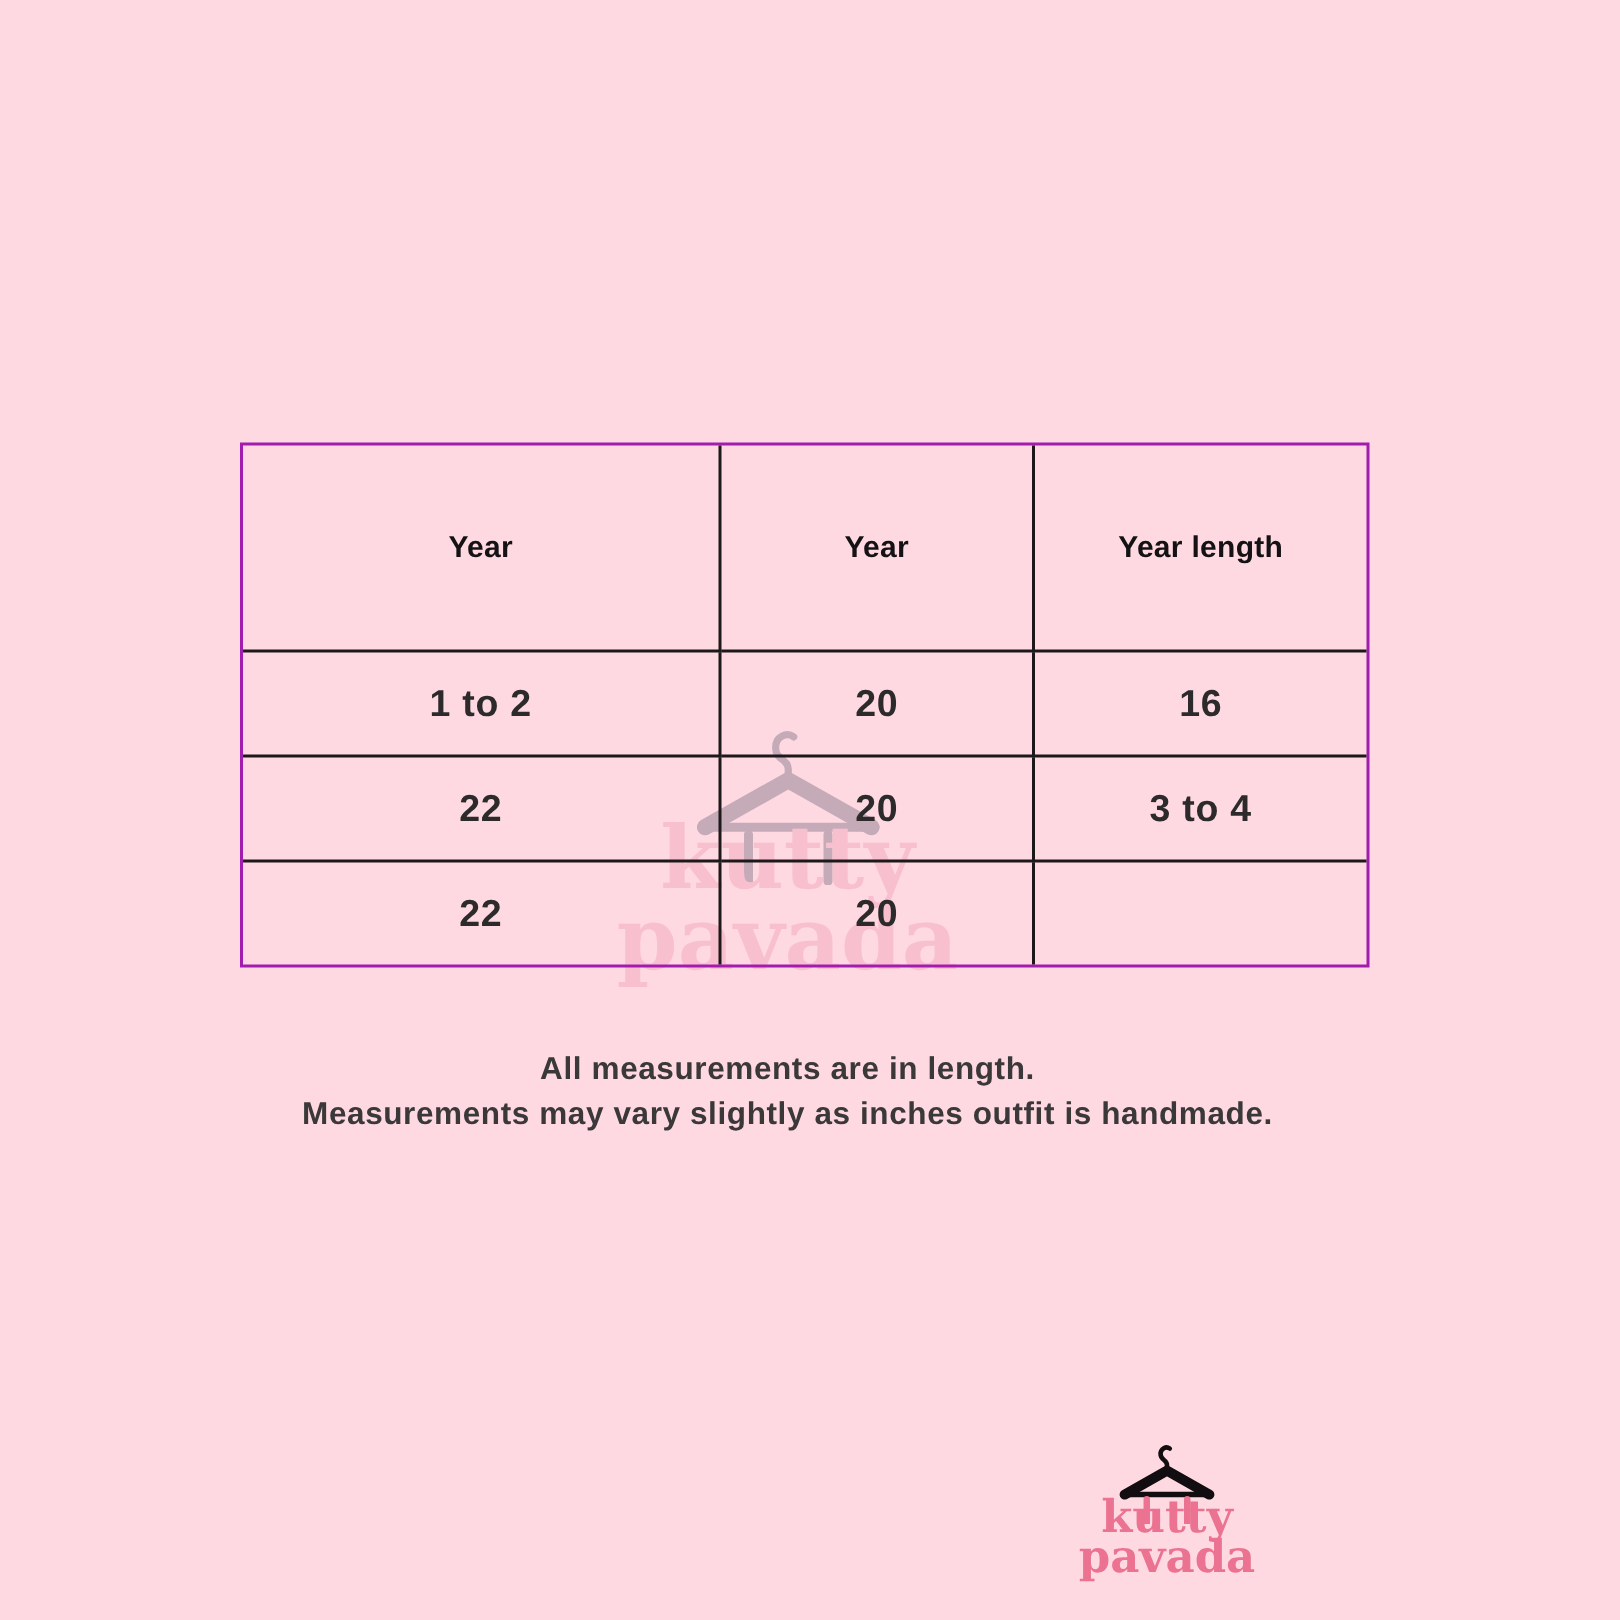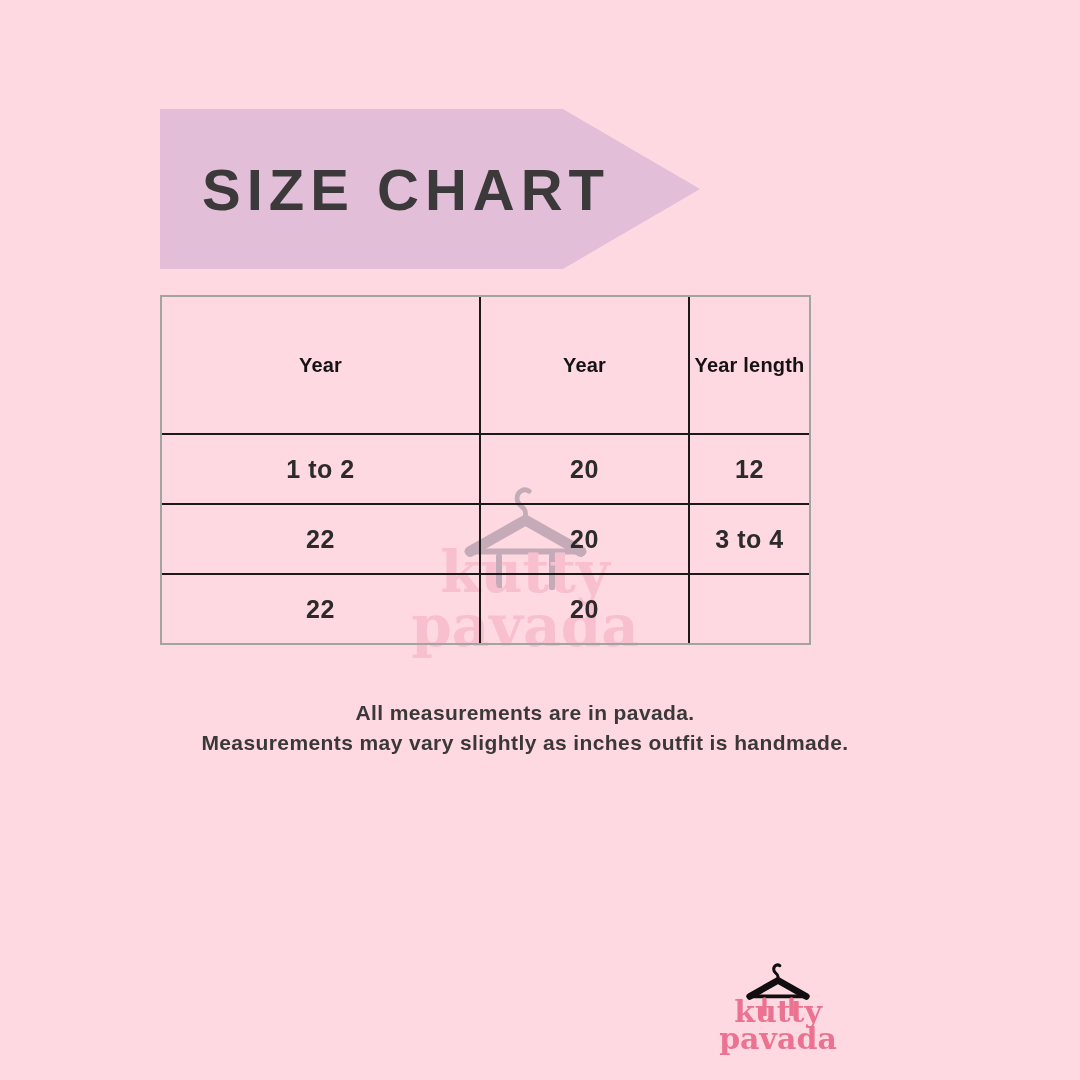--- a/index.html
+++ b/index.html
@@ -31,25 +31,25 @@
   .wm-hanger { display:block; margin:0 auto; width:145px; height:106px; }
   .wm-line {
     font-family:"DejaVu Serif", serif; font-weight:bold;
     color:#f8c0cf; font-size:58px;
   }
   .wm-line1 { margin-top:-46px; line-height:56px; }
   .wm-line2 { line-height:52px; }
 
   
   .size-table {
-    position:absolute; left:160px; top:295px; width:651px; height:350px;
+    position:absolute; left:160px; top:295px; width:753px; height:350px;
     display:grid;
     grid-template-columns:319px 209px 1fr;
     grid-template-rows:138px 70px 70px 1fr;
-    border:2px solid #a3a3a3;
+    border:2px solid #a21caf;
   }
   .cell {
     border-right:2px solid #1d191b; border-bottom:2px solid #1d191b;
     display:flex; align-items:center; justify-content:center;
     background:transparent;
   }
   .cell:nth-child(3n) { border-right:none; }
   .cell:nth-child(n+10) { border-bottom:none; }
   .cell.header { font-weight:700; font-size:20px; color:#141214; letter-spacing:0.2px; }
   .cell.body  { font-weight:700; font-size:25px; color:#2c2a2b; letter-spacing:0.5px; }
@@ -75,54 +75,51 @@
     color:#eb7290; font-size:30px;
   }
   .logo-line1 { margin-top:-18px; line-height:27px; }
   .logo-line2 { line-height:27px; }
 </style>
 </head>
 <body>
 
 <div class="page">
 
-  <div class="banner">
-    <span class="banner-title">SIZE CHART</span>
-  </div>
 
   <div class="watermark">
     <svg class="wm-hanger" viewBox="0 0 120 88">
       <path d="M60 30 L60 24 C60 18 53 19 53 12 C53 6 59 3 63 6" fill="none" stroke="#c5abb8" stroke-width="4" stroke-linecap="round"></path>
       <path d="M14 56 L60 30 L106 56" fill="none" stroke="#c5abb8" stroke-width="9" stroke-linejoin="round" stroke-linecap="round"></path>
       <path d="M12 56 H108" fill="none" stroke="#c5abb8" stroke-width="5" stroke-linecap="round"></path>
       <path d="M38 60 V86 M82 60 V86" fill="none" stroke="#c5abb8" stroke-width="5" stroke-linecap="round"></path>
     </svg>
     <div class="wm-line wm-line1">kutty</div>
     <div class="wm-line wm-line2">pavada</div>
   </div>
 
   <div class="size-table">
     <div class="cell header">Year</div>
     <div class="cell header">Year</div>
     <div class="cell header">Year length</div>
 
     <div class="cell body">1 to 2</div>
     <div class="cell body">20</div>
-    <div class="cell body">12</div>
+    <div class="cell body">16</div>
 
     <div class="cell body">22</div>
     <div class="cell body">20</div>
 
     <div class="cell body">3 to 4</div>
     <div class="cell body">22</div>
     <div class="cell body">20</div>
   </div>
 
   <div class="notes">
-    <div class="note-line">All measurements are in pavada.</div>
+    <div class="note-line">All measurements are in length.</div>
     <div class="note-line">Measurements may vary slightly as inches outfit is handmade.</div>
   </div>
 
   <div class="logo">
     <svg class="logo-hanger" viewBox="0 0 120 88">
       <path d="M60 30 L60 24 C60 18 53 19 53 12 C53 6 59 3 63 6" fill="none" stroke="#120d10" stroke-width="5" stroke-linecap="round"></path>
       <path d="M14 56 L60 30 L106 56" fill="none" stroke="#120d10" stroke-width="11" stroke-linejoin="round" stroke-linecap="round"></path>
       <path d="M12 56 H108" fill="none" stroke="#120d10" stroke-width="6" stroke-linecap="round"></path>
       <path d="M38 61 V87 M82 61 V87" fill="none" stroke="#eb7290" stroke-width="7" stroke-linecap="round"></path>
     </svg>

